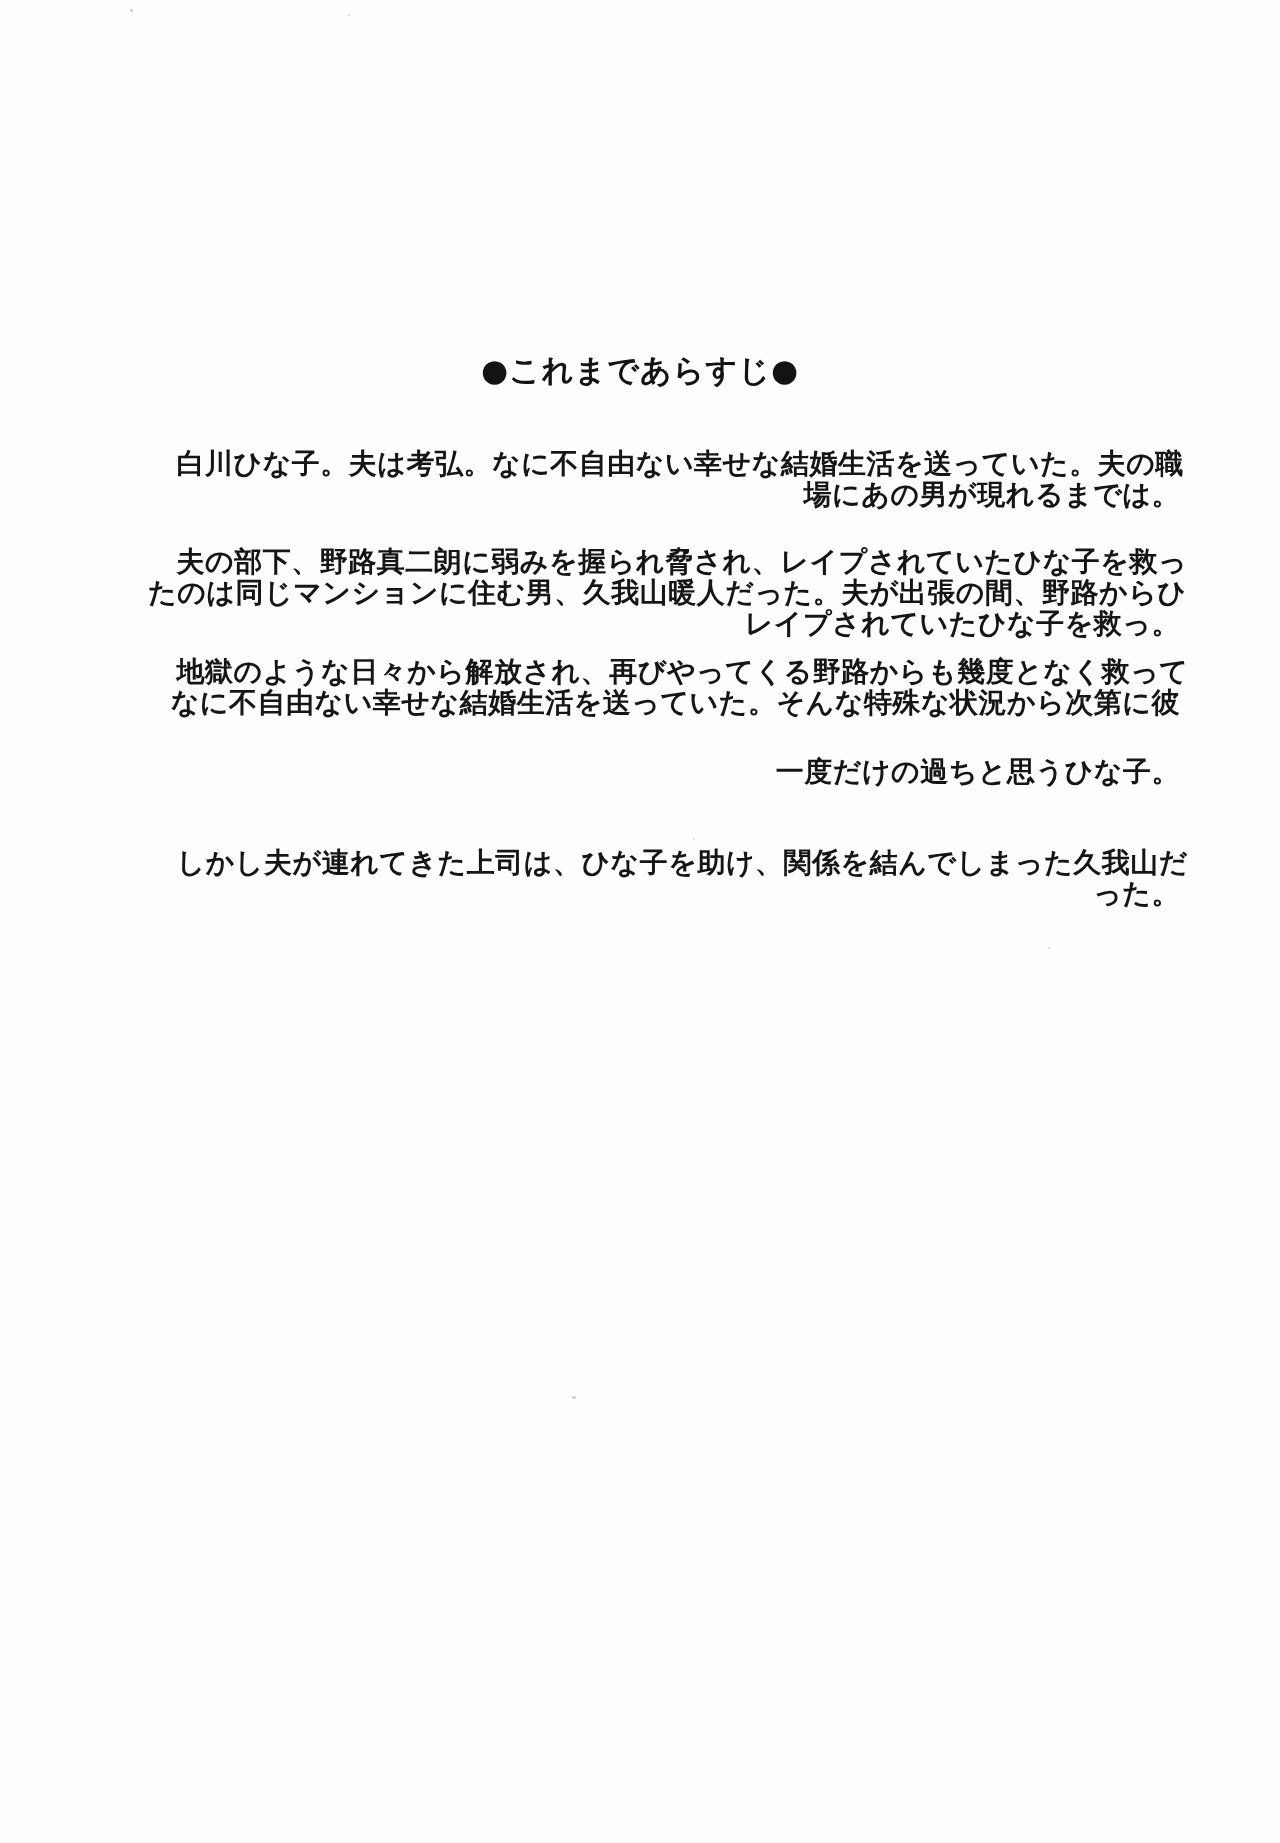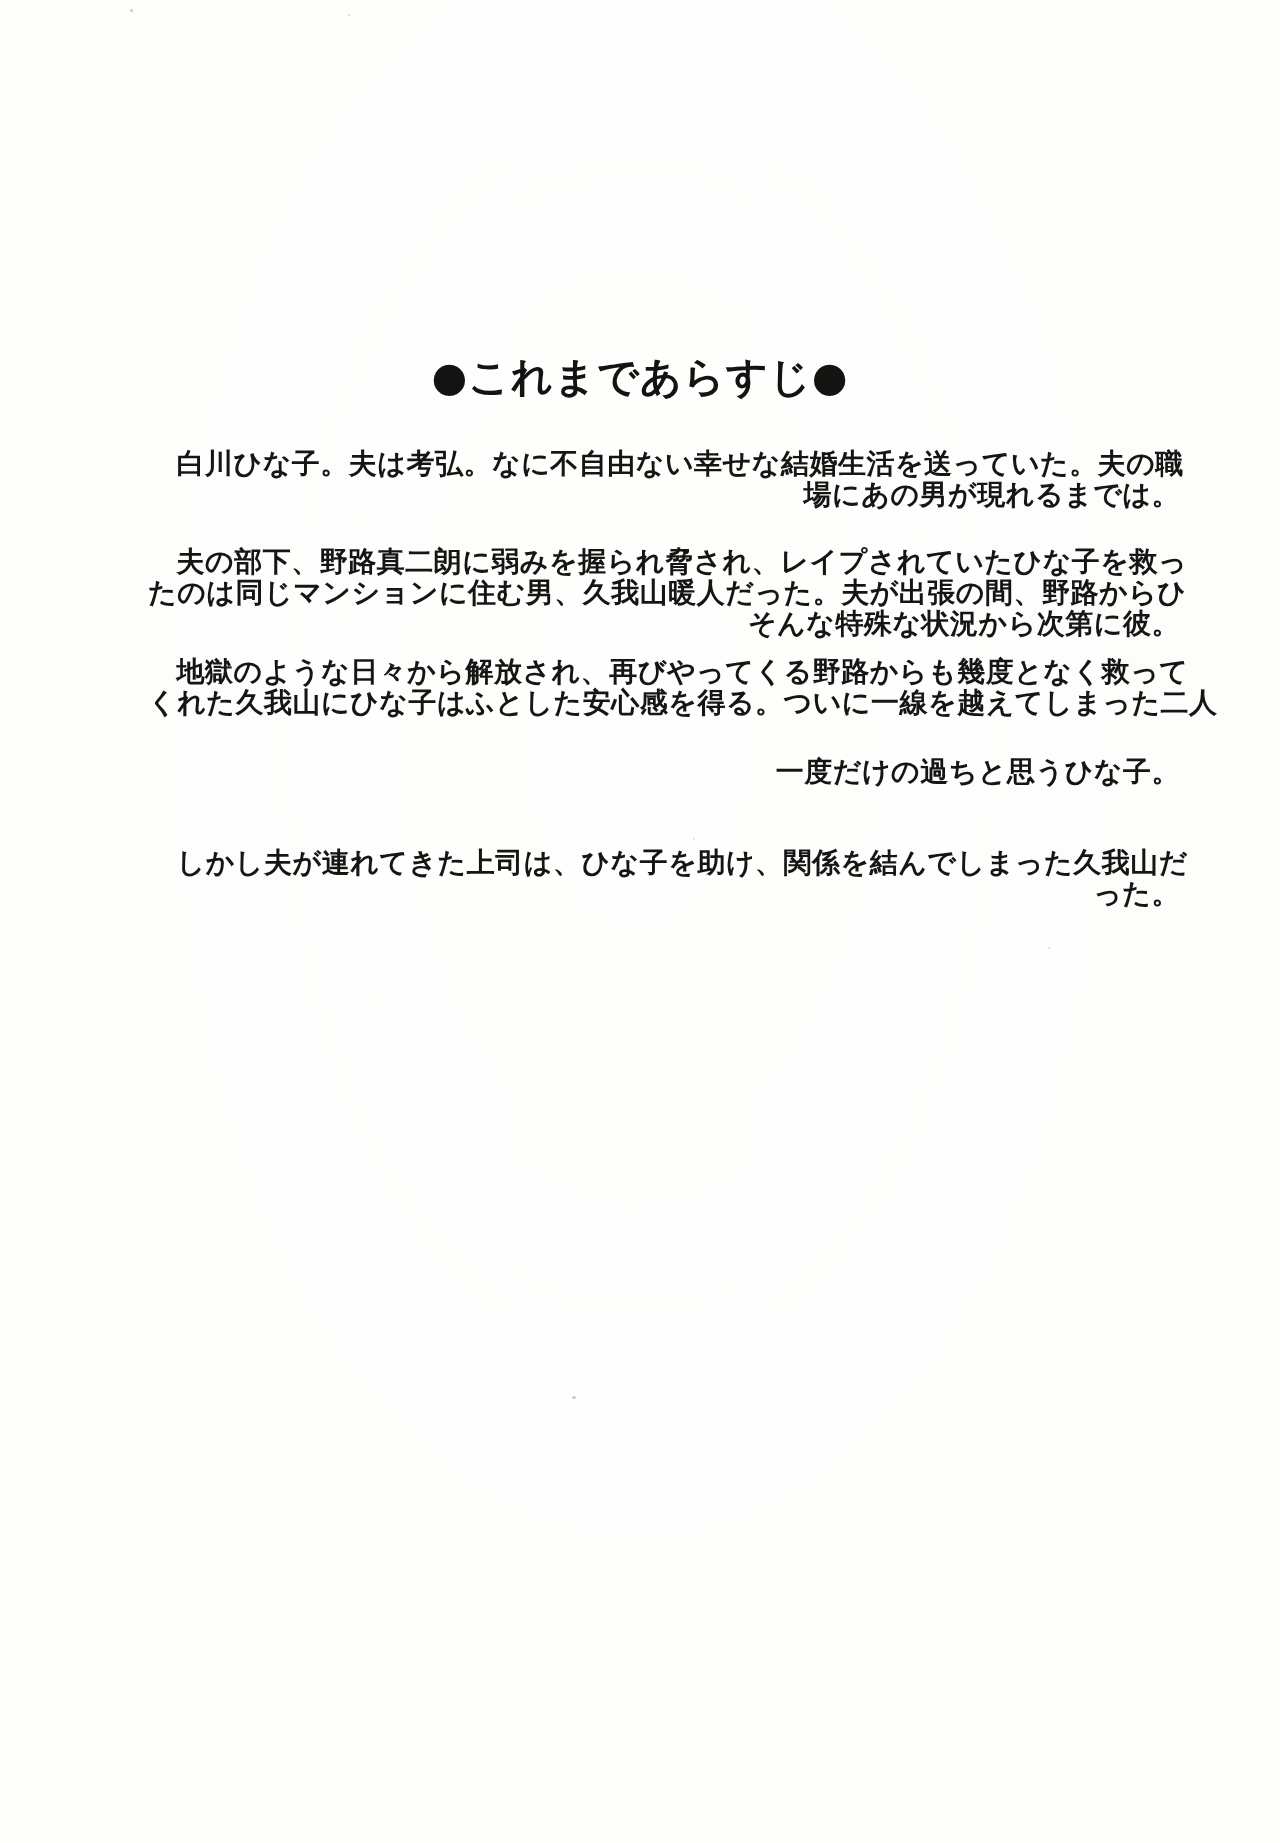--- a/index.html
+++ b/index.html
@@ -21,21 +21,21 @@
     background:
       radial-gradient(ellipse at 50% 40%, rgba(255,255,255,0.6) 0%, rgba(250,250,248,0.0) 70%),
       #fdfdfc;
   }
   .page-title {
     position: absolute;
     top: 350px;
     left: 0;
     width: 100%;
     text-align: center;
-    font-size: 41px;
+    font-size: 31px;
     font-weight: 700;
     letter-spacing: 1px;
     color: #141312;
     white-space: nowrap;
   }
   .body-text {
     position: absolute;
     top: 448px;
     left: 148px;
     width: 1032px;
@@ -77,25 +77,25 @@
   <div class="page-title">●これまであらすじ●</div>
 
   <div class="body-text">
       <p>
         <span class="line">　白川ひな子。夫は考弘。なに不自由ない幸せな結婚生活を送っていた。夫の職</span>
         <span class="line">場にあの男が現れるまでは。</span>
       </p>
       <p>
         <span class="line">　夫の部下、野路真二朗に弱みを握られ脅され、レイプされていたひな子を救っ</span>
         <span class="line">たのは同じマンションに住む男、久我山暖人だった。夫が出張の間、野路からひ</span>
-        <span class="line">そんな特殊な状況から次第に彼。</span>
+        <span class="line">レイプされていたひな子を救っ。</span>
       </p>
       <p>
         <span class="line">　地獄のような日々から解放され、再びやってくる野路からも幾度となく救って</span>
-        <span class="line">くれた久我山にひな子はふとした安心感を得る。ついに一線を越えてしまった二人</span>
+        <span class="line">なに不自由ない幸せな結婚生活を送っていた。そんな特殊な状況から次第に彼</span>
       </p>
       <p>
         <span class="line">　一度だけの過ちと思うひな子。</span>
       </p>
       <p>
         <span class="line">　しかし夫が連れてきた上司は、ひな子を助け、関係を結んでしまった久我山だ</span>
         <span class="line">った。</span>
       </p>
     </div>
 

